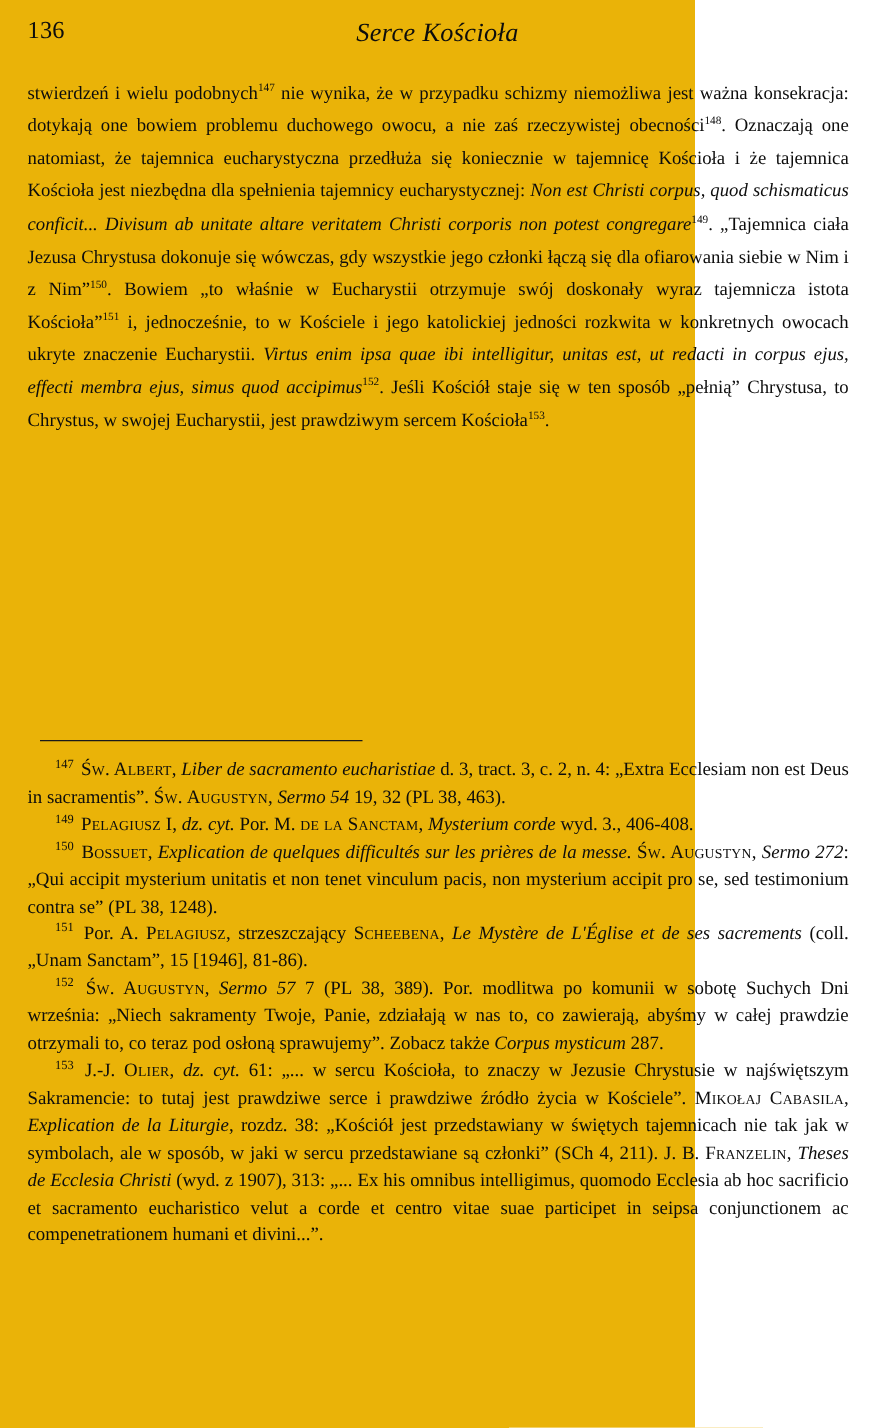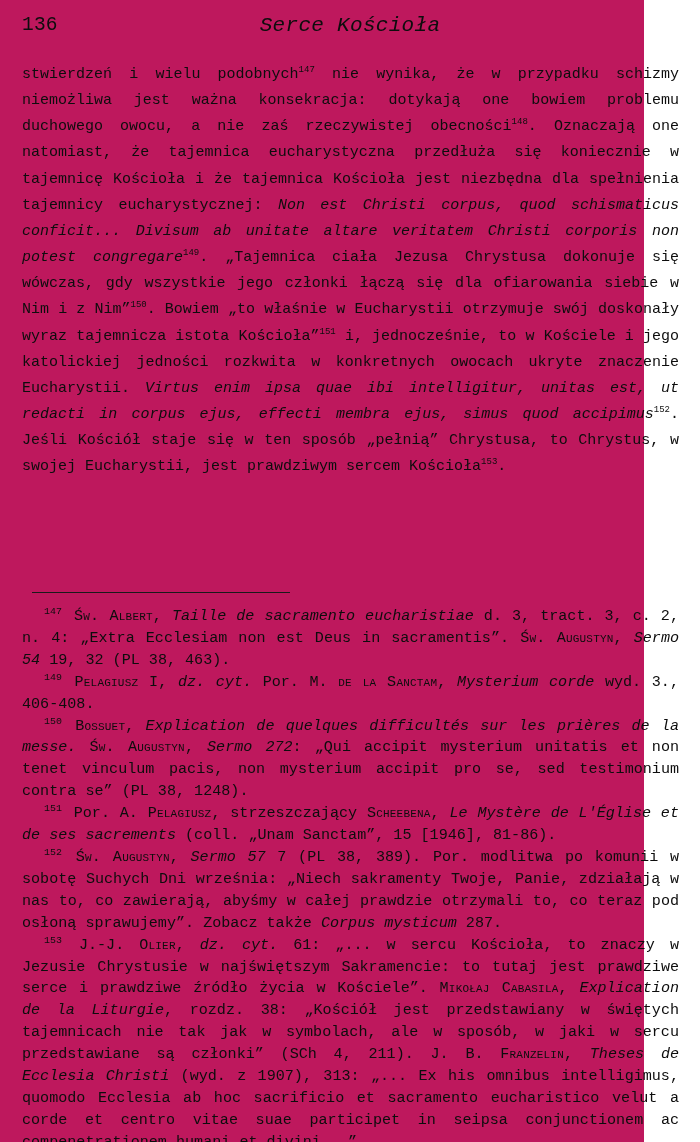--- a/index.html
+++ b/index.html
@@ -13,24 +13,23 @@
     position: relative;
     font-family: "Liberation Serif", "DejaVu Serif", serif;
     color: #0d0d0d;
     overflow: hidden;
   }
 
   .page {
     position: absolute;
     left: 0;
     top: 0;
-    width: 644px;
+    width: 556px;
     height: 1142px;
-    background: #be185d;
-    font-family: Liberation Mono, monospace;
+    background: #eab308;
   }
 
   
   .running-head {
     position: absolute;
     left: 22px;
     top: 14px;
     width: 656px;
     height: 30px;
   }
@@ -120,21 +119,21 @@
     <div class="head-title">Serce Kościoła</div>
   </div>
 
   <div class="body-block">
     <p>stwierdzeń i wielu podobnych<sup>147</sup> nie wynika, że w przypadku schizmy niemożliwa jest ważna konsekracja: dotykają one bowiem problemu duchowego owocu, a nie zaś rzeczywistej obecności<sup>148</sup>. Oznaczają one natomiast, że tajemnica eucharystyczna przedłuża się koniecznie w tajemnicę Kościoła i że tajemnica Kościoła jest niezbędna dla spełnienia tajemnicy eucharystycznej: <i>Non est Christi corpus, quod schismaticus conficit... Divisum ab unitate altare veritatem Christi corporis non potest congregare</i><sup>149</sup>. „Tajemnica ciała Jezusa Chrystusa dokonuje się wówczas, gdy wszystkie jego członki łączą się dla ofiarowania siebie w Nim i z Nim”<sup>150</sup>. Bowiem „to właśnie w Eucharystii otrzymuje swój doskonały wyraz tajemnicza istota Kościoła”<sup>151</sup> i, jednocześnie, to w Kościele i jego katolickiej jedności rozkwita w konkretnych owocach ukryte znaczenie Eucharystii. <i>Virtus enim ipsa quae ibi intelligitur, unitas est, ut redacti in corpus ejus, effecti membra ejus, simus quod accipimus</i><sup>152</sup>. Jeśli Kościół staje się w ten sposób „pełnią” Chrystusa, to Chrystus, w swojej Eucharystii, jest prawdziwym sercem Kościoła<sup>153</sup>.</p>
   </div>
 
   <div class="fn-rule"></div>
 
   <div class="footnotes">
-    <p class="fn"><sup>147</sup> <span class="sc">Św. Albert</span>, <i>Taille de sacramento eucharistiae</i> d. 3, tract. 3, c. 2, n. 4: „Extra Ecclesiam non est Deus in sacramentis”. <span class="sc">Św. Augustyn</span>, <i>Sermo 54</i> 19, 32 (PL 38, 463).</p>
+    <p class="fn"><sup>147</sup> <span class="sc">Św. Albert</span>, <i>Liber de sacramento eucharistiae</i> d. 3, tract. 3, c. 2, n. 4: „Extra Ecclesiam non est Deus in sacramentis”. <span class="sc">Św. Augustyn</span>, <i>Sermo 54</i> 19, 32 (PL 38, 463).</p>
     <p class="fn"><sup>149</sup> <span class="sc">Pelagiusz I</span>, <i>dz. cyt.</i> Por. M. <span class="sc">de la Sanctam</span>, <i>Mysterium corde</i> wyd. 3., 406-408.</p>
     <p class="fn"><sup>150</sup> <span class="sc">Bossuet</span>, <i>Explication de quelques difficultés sur les prières de la messe.</i> <span class="sc">Św. Augustyn</span>, <i>Sermo 272</i>: „Qui accipit mysterium unitatis et non tenet vinculum pacis, non mysterium accipit pro se, sed testimonium contra se” (PL 38, 1248).</p>
     <p class="fn"><sup>151</sup> Por. A. <span class="sc">Pelagiusz</span>, strzeszczający <span class="sc">Scheebena</span>, <i>Le Mystère de L'Église et de ses sacrements</i> (coll. „Unam Sanctam”, 15 [1946], 81-86).</p>
     <p class="fn"><sup>152</sup> <span class="sc">Św. Augustyn</span>, <i>Sermo 57</i> 7 (PL 38, 389). Por. modlitwa po komunii w sobotę Suchych Dni września: „Niech sakramenty Twoje, Panie, zdziałają w nas to, co zawierają, abyśmy w całej prawdzie otrzymali to, co teraz pod osłoną sprawujemy”. Zobacz także <i>Corpus mysticum</i> 287.</p>
     <p class="fn"><sup>153</sup> J.-J. <span class="sc">Olier</span>, <i>dz. cyt.</i> 61: „... w sercu Kościoła, to znaczy w Jezusie Chrystusie w najświętszym Sakramencie: to tutaj jest prawdziwe serce i prawdziwe źródło życia w Kościele”. <span class="sc">Mikołaj Cabasila</span>, <i>Explication de la Liturgie</i>, rozdz. 38: „Kościół jest przedstawiany w świętych tajemnicach nie tak jak w symbolach, ale w sposób, w jaki w sercu przedstawiane są członki” (SCh 4, 211). J. B. <span class="sc">Franzelin</span>, <i>Theses de Ecclesia Christi</i> (wyd. z 1907), 313: „... Ex his omnibus intelligimus, quomodo Ecclesia ab hoc sacrificio et sacramento eucharistico velut a corde et centro vitae suae participet in seipsa conjunctionem ac compenetrationem humani et divini...”.</p>
   </div>
 
 </div>
 
 </body></html>

